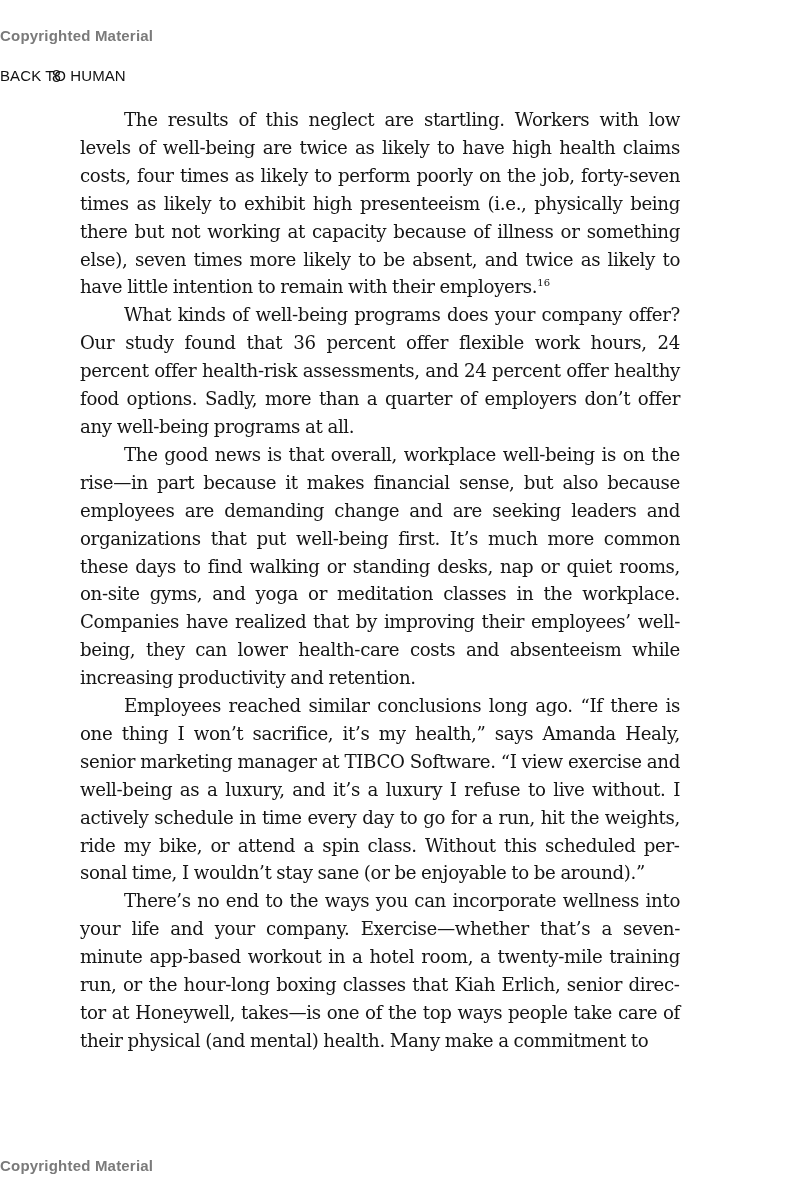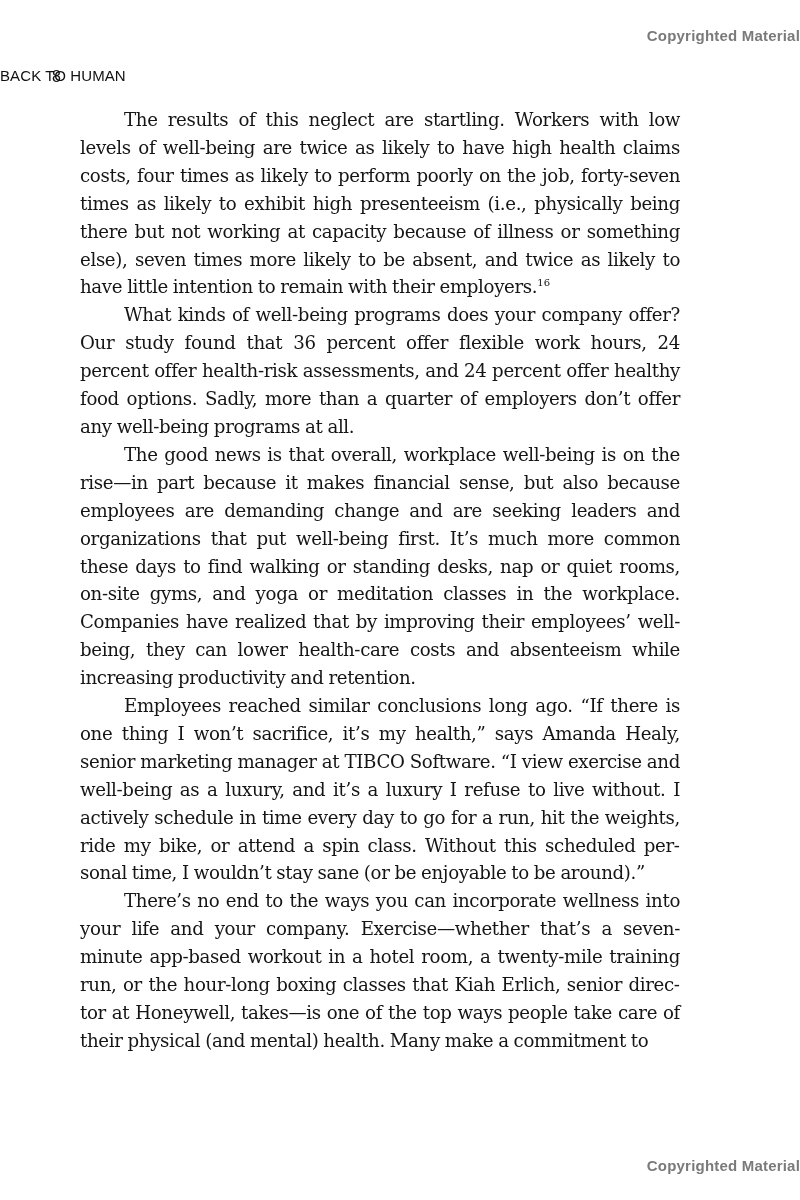--- a/index.html
+++ b/index.html
@@ -11,21 +11,21 @@
       width: 800px;
       height: 1200px;
       position: relative;
       overflow: hidden;
       color: #141414;
     }
     .copyright {
       position: absolute;
       left: 0;
       width: 800px;
-      text-align: right;
+      text-align: left;
       font-family: "Liberation Sans", sans-serif;
       font-weight: bold;
       font-size: 15px;
       color: #7a7a7a;
       letter-spacing: 0.2px;
     }
     .copyright.top { top: 27px; }
     .copyright.bottom { top: 1157px; }
 
     .running-head {

